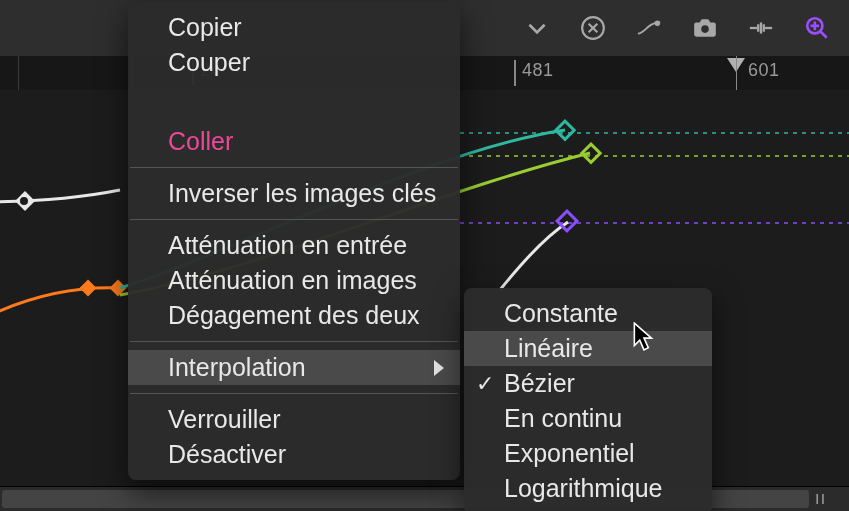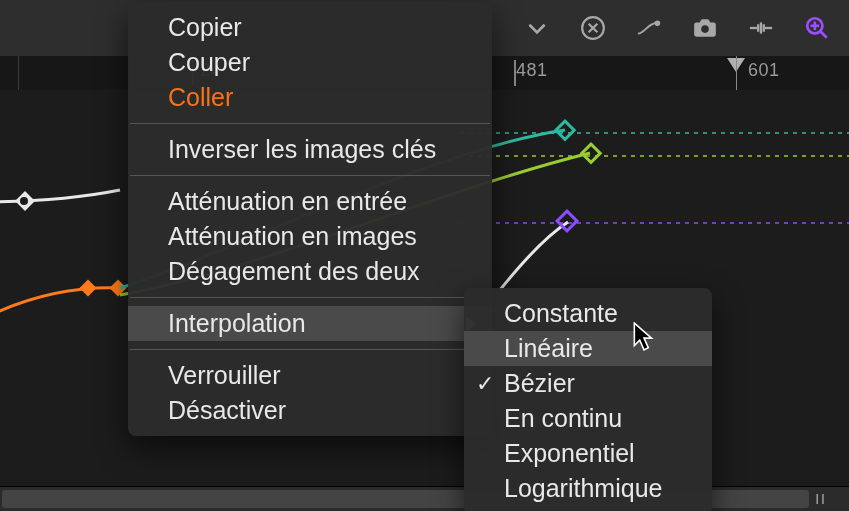--- a/index.html
+++ b/index.html
@@ -112,21 +112,21 @@
     padding: 8px 0;
     font-size: 25px;
     color: #e8e8e8;
     min-width: 330px;
   }
   .menu .item {
     padding: 3px 24px 3px 40px;
     position: relative;
     white-space: nowrap;
   }
-  .menu .item.disabled { color: #f97316; }
+  .menu .item.disabled { color: #ec4899; margin-top: 44px; }
   .menu .item.hl { background: #4a4a4a; }
   .menu .sep {
     height: 1px;
     background: #555;
     margin: 8px 2px;
   }
   .menu .item .arrow {
     position: absolute;
     right: 16px;
     top: 50%;
@@ -137,21 +137,21 @@
     border-left: 10px solid #e0e0e0;
   }
   .menu .item .check {
     position: absolute;
     left: 12px;
     top: 50%;
     transform: translateY(-50%);
     font-size: 22px;
   }
 
-  .main-menu { top: 2px; left: 128px; width: 364px; }
+  .main-menu { top: 2px; left: 128px; width: 332px; }
   .sub-menu  { top: 288px; left: 464px; width: 248px; min-width: 248px; }
 
   
   .cursor {
     position: absolute;
     top: 322px; left: 632px;
     width: 24px; height: 30px;
     pointer-events: none;
   }
   .cursor svg { width: 24px; height: 30px; }
@@ -200,21 +200,21 @@
         <line x1="6" y1="10" x2="14" y2="10"></line>
         <line x1="15" y1="15" x2="21" y2="21"></line>
       </svg>
   </span>
 </div>
 
 <div class="ruler">
   <span class="tick" style="left:18px;"></span>
   <span class="tick" style="left:132px;"></span>
   <span class="lab" style="left:192px; border-left:2px solid #888; padding-left:6px; height:26px;">24</span>
-  <span class="lab" style="left:514px; border-left:2px solid #888; padding-left:0; height:26px;">481</span>
+  <span class="lab" style="left:514px; border-left:2px solid #888; padding-left:6px; height:26px;">481</span>
   <span class="lab" style="left:748px;">601</span>
   <span class="playhead" style="left:727px;"></span>
 </div>
 <div class="playhead-line" style="left:736px;"></div>
 
 <div class="graph">
   <svg width="849" height="400">
 
     <line x1="460" y1="43" x2="849" y2="43" stroke="#2fb8a0" stroke-width="1.5" stroke-dasharray="4 5"></line>
     <line x1="460" y1="66" x2="849" y2="66" stroke="#9acd32" stroke-width="1.5" stroke-dasharray="4 5"></line>

